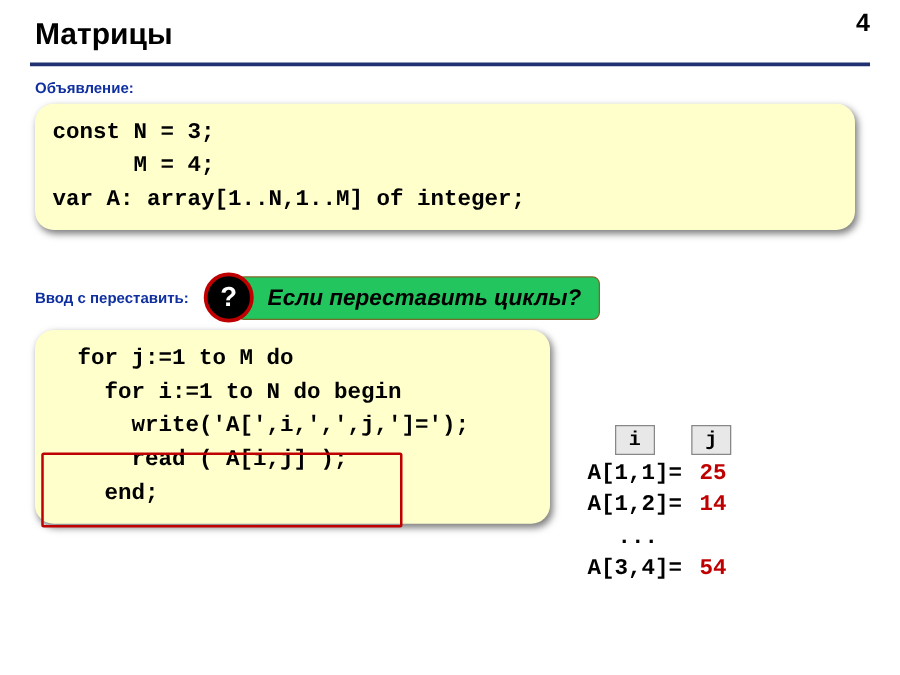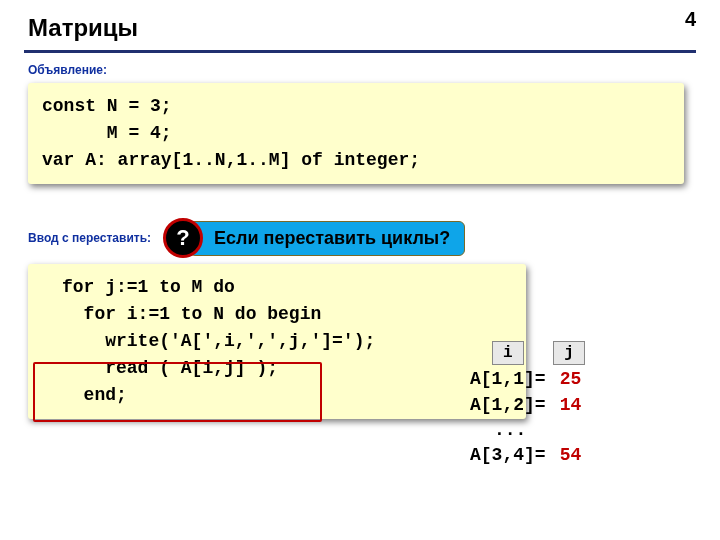--- a/index.html
+++ b/index.html
@@ -34,33 +34,33 @@
   .subhead {
     color: #1030a0;
     font-weight: bold;
     font-size: 12px;
     padding: 4px 0 6px 28px;
   }
   .codebox {
     position: relative;
     margin: 0 36px 10px 28px;
     background: #ffffcc;
-    border-radius: 3px;
+    border-radius: 15px;
     box-shadow: 2px 3px 6px rgba(0,0,0,0.5);
     padding: 10px 14px;
     font-family: "Courier New", monospace;
     font-size: 18px;
     font-weight: bold;
     color: #000;
     white-space: pre;
     line-height: 1.5;
     box-sizing: border-box;
   }
   .codebox2 {
-    width: 498px;
+    width: 412px;
     position: relative;
     padding-left: 34px;
   }
   .row2 {
     display: flex;
     align-items: center;
     padding: 24px 0 6px 28px;
     gap: 12px;
   }
   .qmark-wrap {
@@ -76,28 +76,29 @@
     color: #fff;
     font-weight: bold;
     font-size: 22px;
     display: flex;
     align-items: center;
     justify-content: center;
     z-index: 2;
     position: relative;
   }
   .question-bubble {
-    background: #0ea5e9;
+    background: #22c55e;
     border: 1.5px solid #7a6a28;
     border-radius: 6px;
     padding: 6px 14px;
     font-weight: bold;
     font-size: 18px;
     margin-left: -14px;
     padding-left: 24px;
+    font-style: italic;
   }
   .redbox {
     position: absolute;
     border: 2px solid #c00000;
     border-radius: 2px;
     background: transparent;
     pointer-events: none;
   }
   .labels-area {
     position: absolute;

